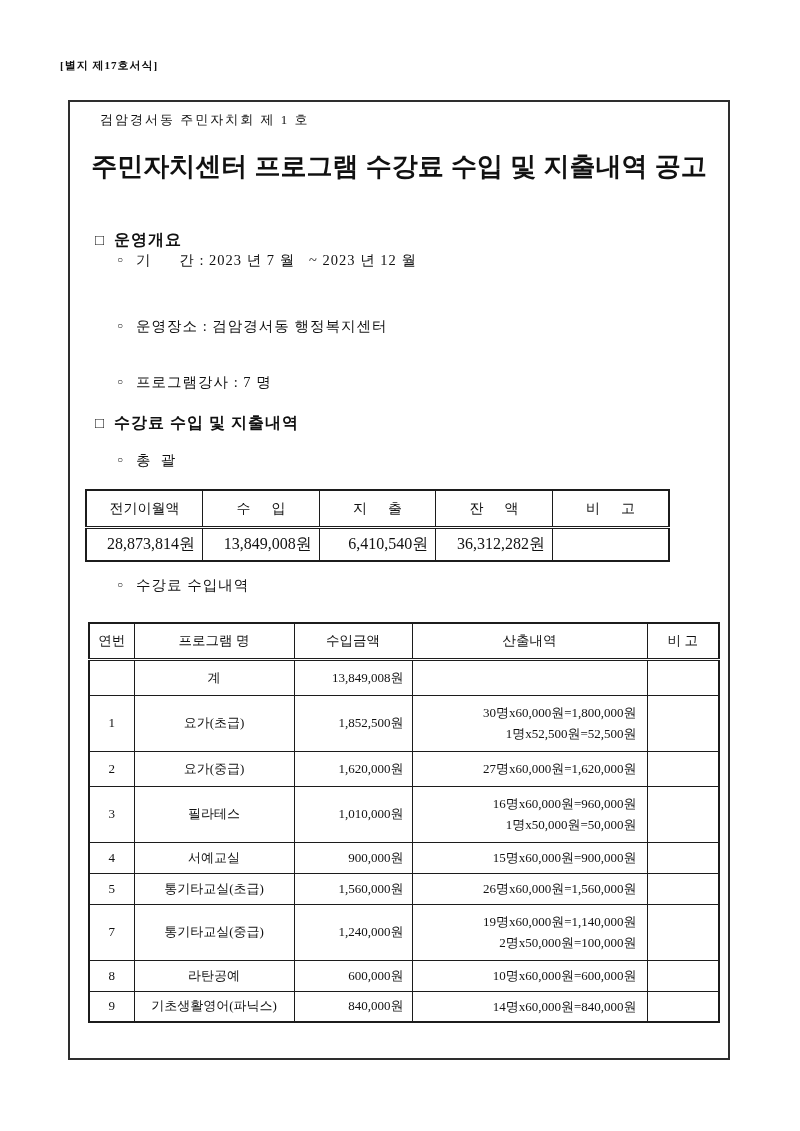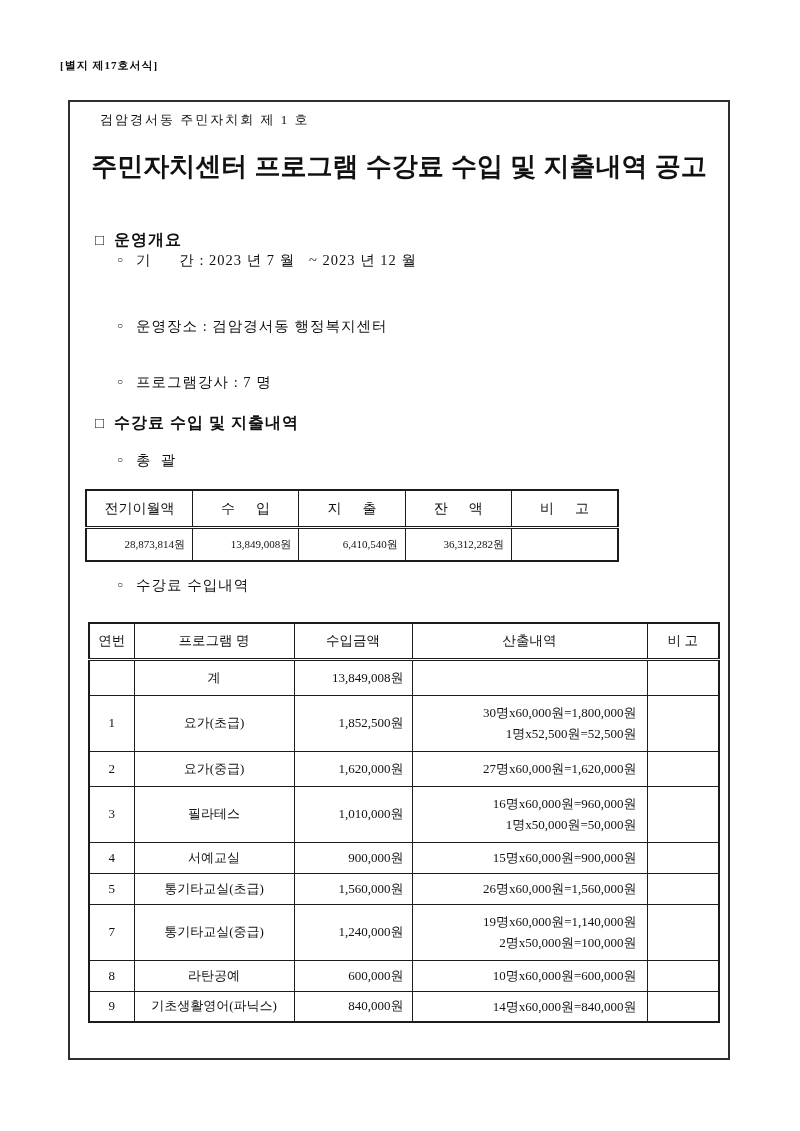--- a/index.html
+++ b/index.html
@@ -34,27 +34,27 @@
     position:absolute;left:25px;
     font-size:16px;font-weight:bold;letter-spacing:1px;white-space:pre;
   }
   .sec-heading .sq{font-size:15px;margin-right:9px;font-weight:normal;}
   .item{
     position:absolute;left:47px;
     font-size:14.5px;letter-spacing:1px;white-space:pre;
   }
   .item .ci{font-size:10px;vertical-align:2px;margin-right:12px;}
   table{border-collapse:collapse;table-layout:fixed;position:absolute;background:#fff;}
-  table.t1{left:15px;top:387px;width:534px;}
+  table.t1{left:15px;top:387px;width:585px;}
   table.t2{left:18px;top:520px;width:630px;border-radius:21px;}
   td,th{border:1px solid #1c1c1c;font-weight:normal;overflow:hidden;}
   table.t1,table.t2{border:2px solid #1c1c1c;}
   tr.h-head th{border-bottom:3px double #1c1c1c;}
   table.t1 th{font-size:14px;white-space:pre;text-align:center;height:33px;}
-  table.t1 td{font-size:11px;text-align:right;padding-right:7px;height:29px;}
+  table.t1 td{font-size:16px;text-align:right;padding-right:7px;height:29px;}
   table.t2 th{font-size:13.5px;white-space:pre;text-align:center;}
   table.t2 td{font-size:13px;}
   .h-head{height:36px;}
   .h-total{height:36px;}
   .h-tall{height:56px;}
   .h-mid{height:35px;}
   .h-short{height:31px;}
   td.c-no{text-align:center;}
   td.c-prog{text-align:center;letter-spacing:0px;}
   td.c-amt{text-align:right;padding-right:8px;}

